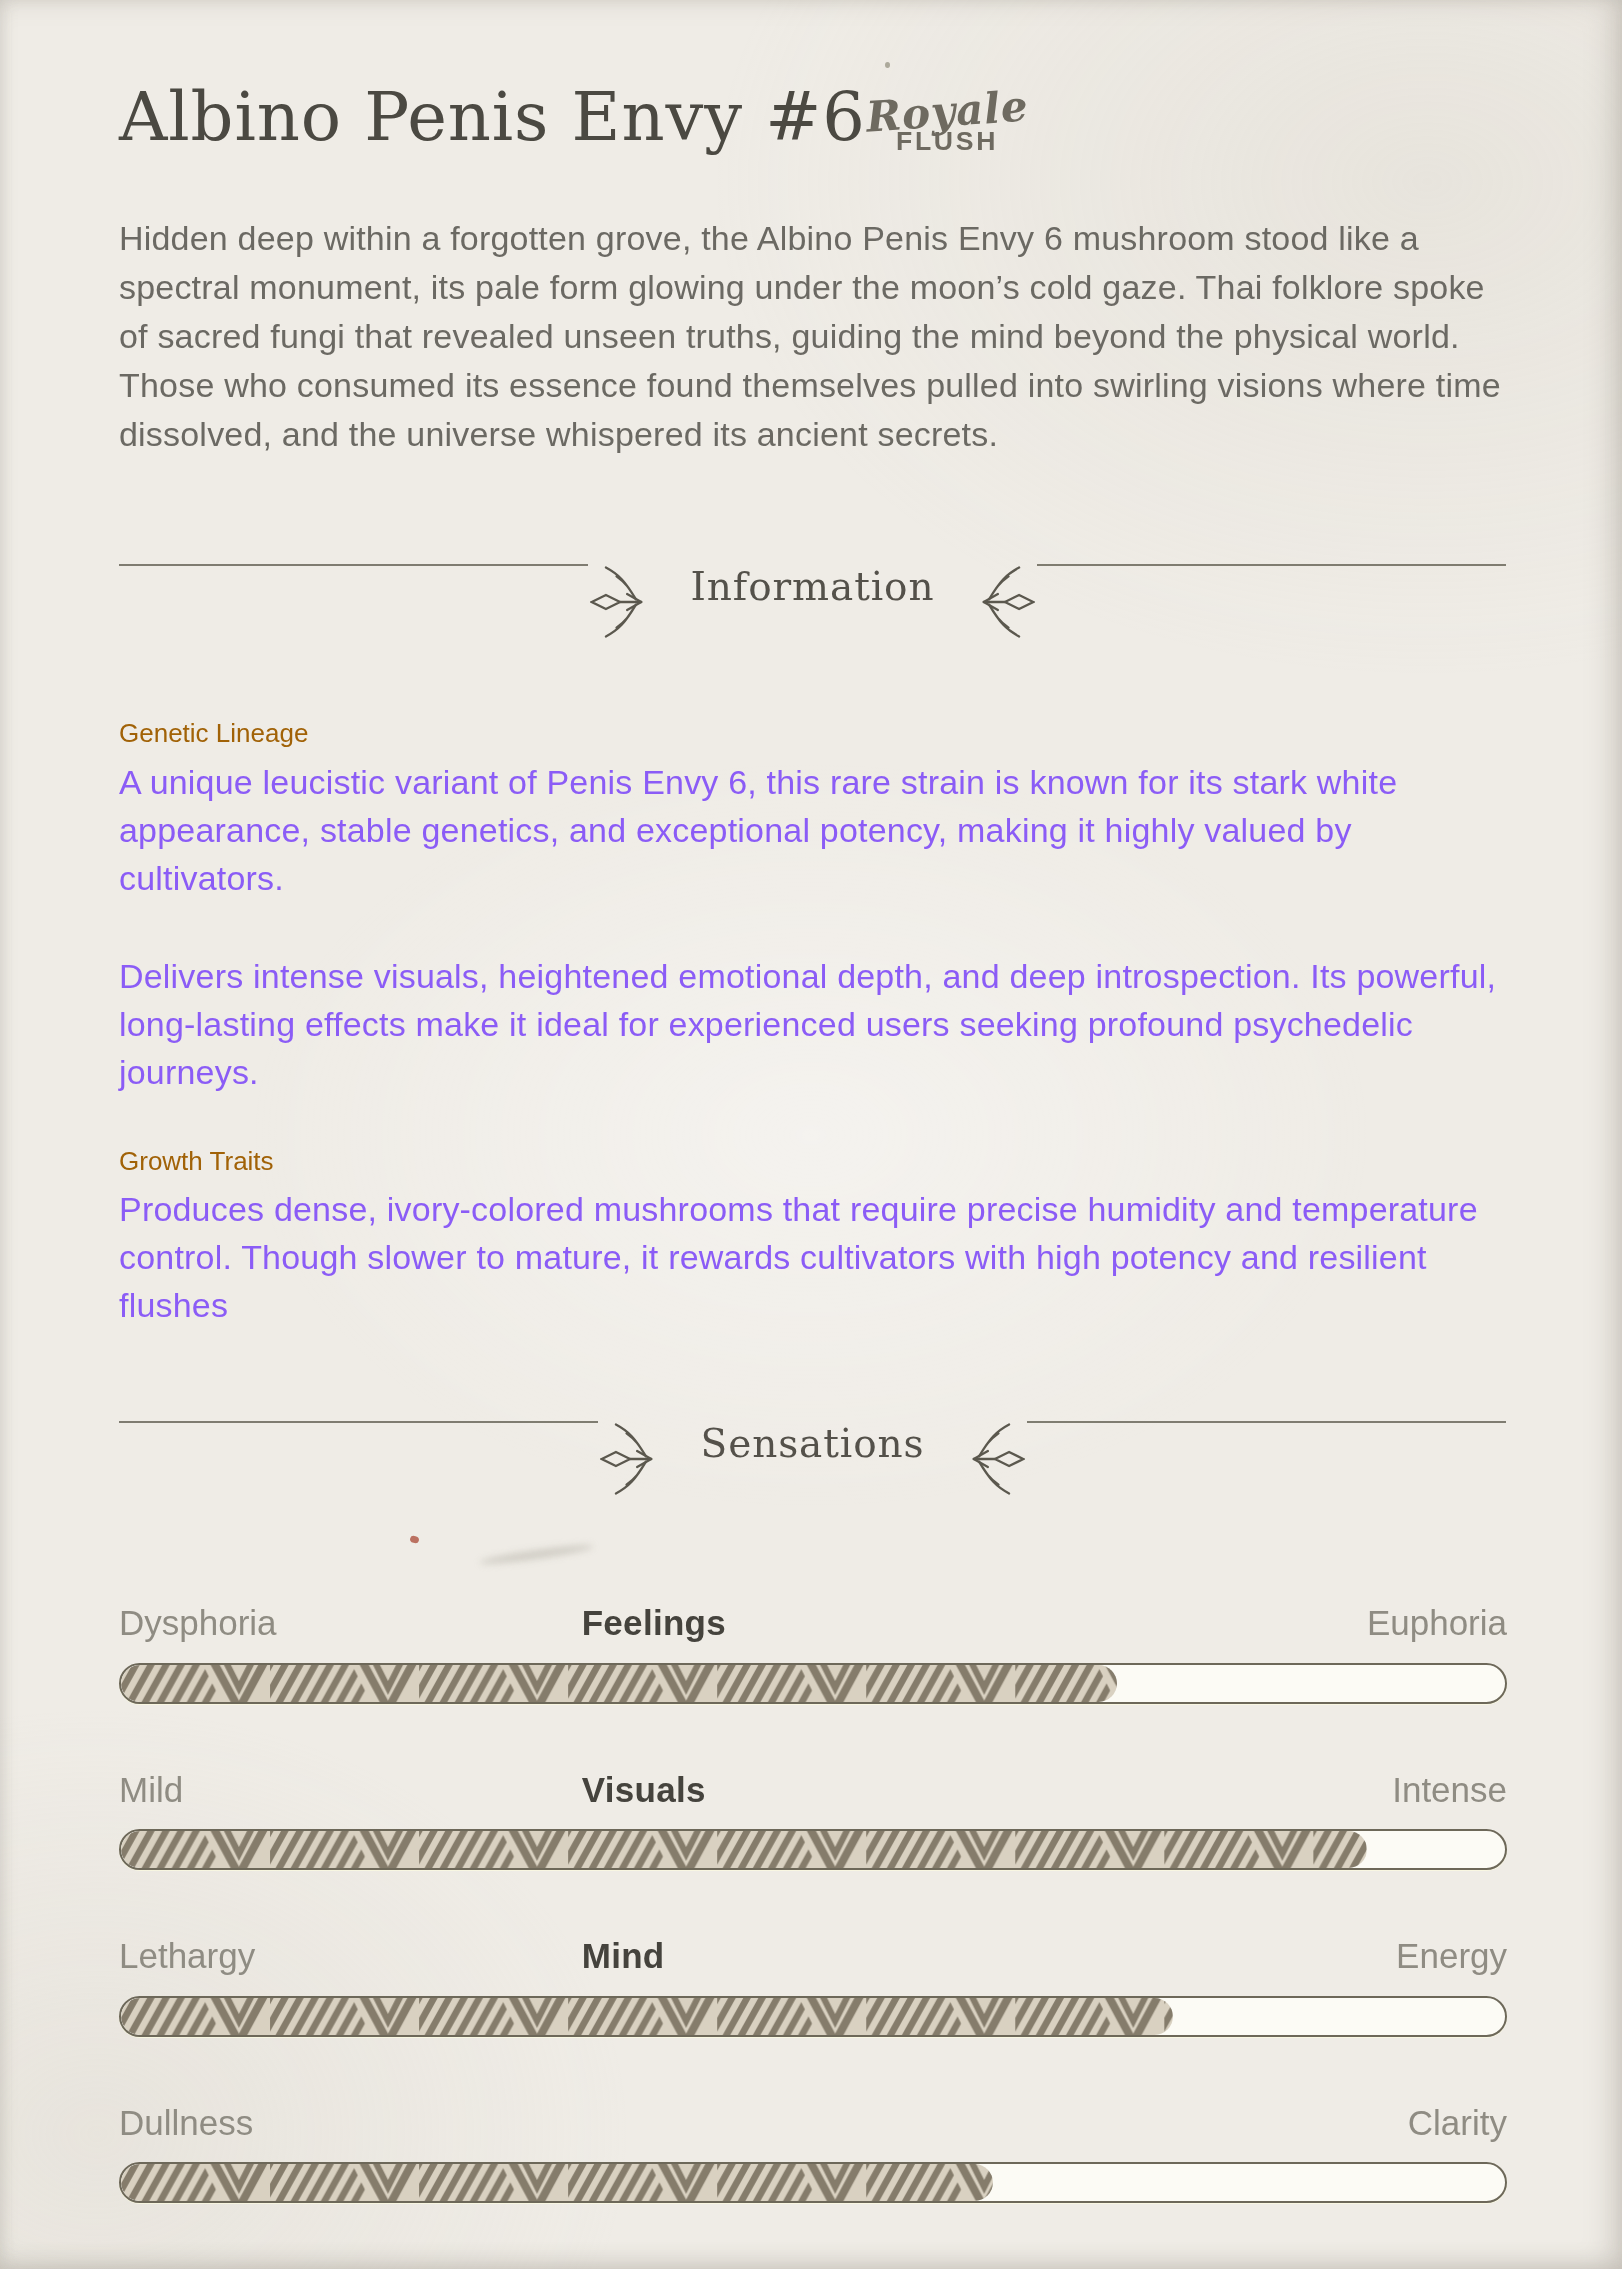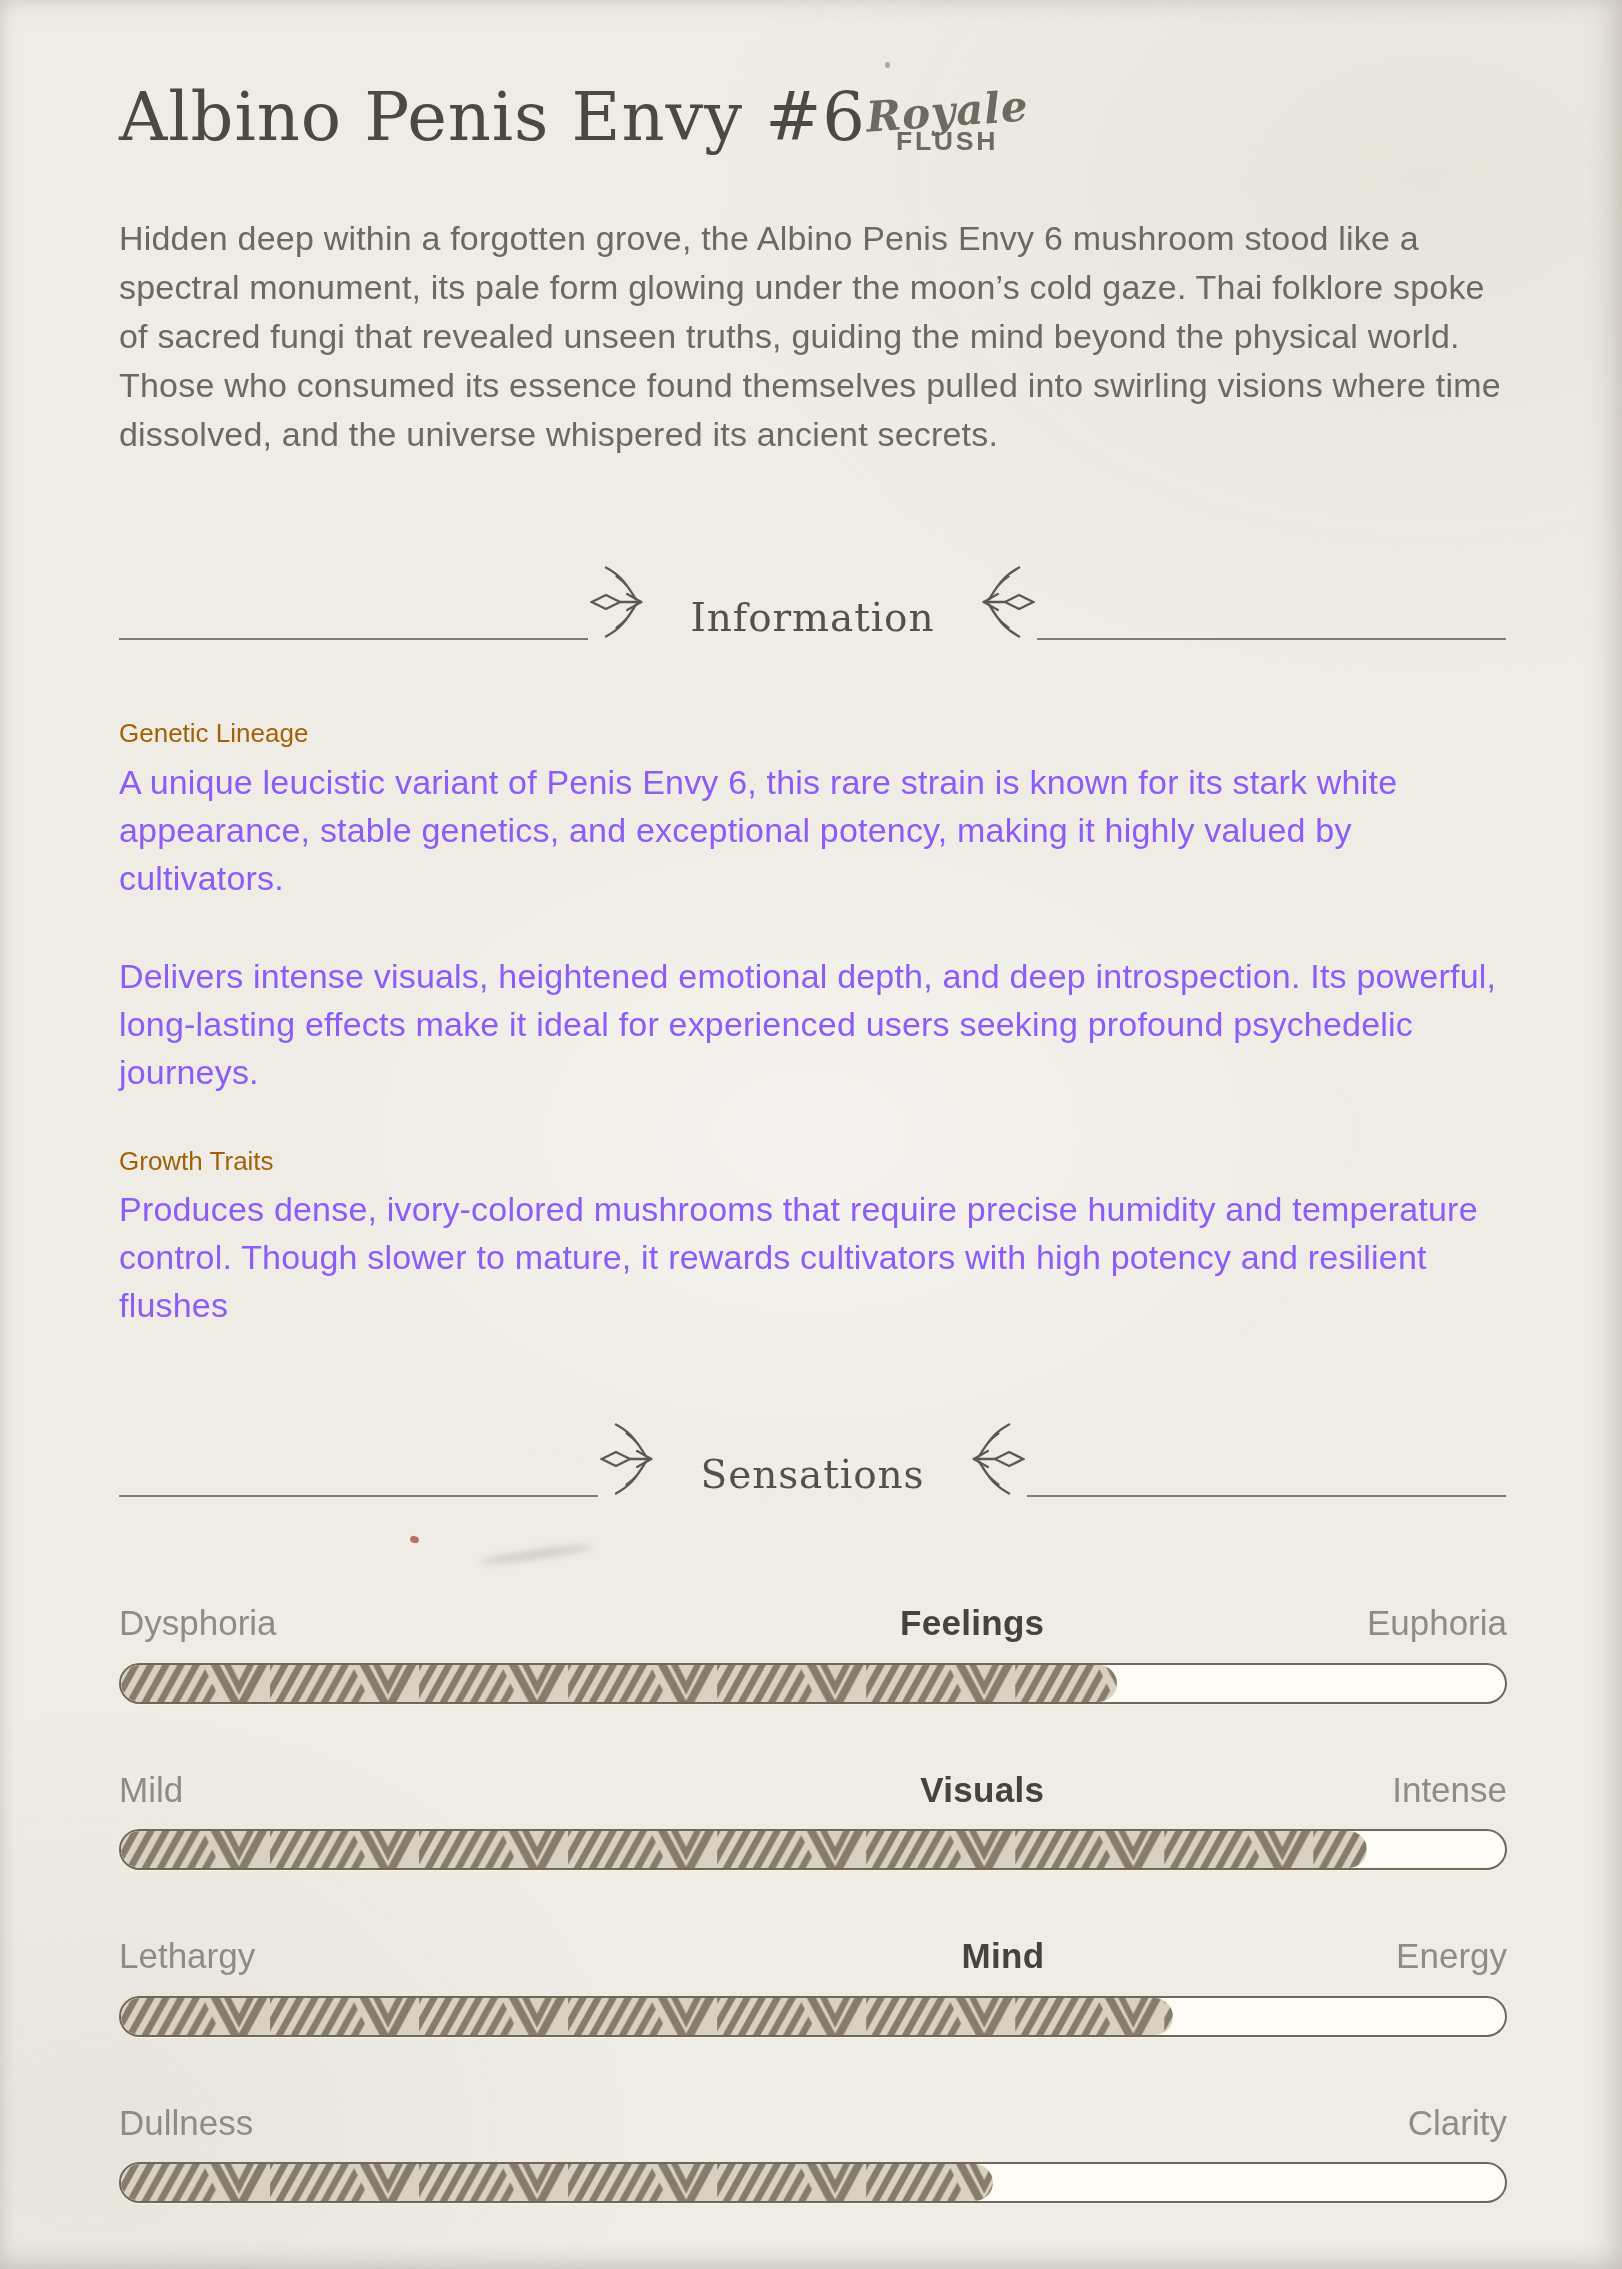--- a/index.html
+++ b/index.html
@@ -33,21 +33,21 @@
     letter-spacing:2.7px;margin-top:-10.6px;
   }
 
   
   .intro{
     margin:57px 0 0 0;width:1392px;
     font-size:34px;line-height:49px;color:#6b6963;letter-spacing:0.2px;
   }
 
   
-  .divider{display:flex;align-items:flex-end;margin:105px 0 78px 0;}
+  .divider{display:flex;align-items:flex-start;margin:105px 0 78px 0;}
   .divider.second{margin:92px 0 106px 0;}
   .div-line{flex:1;border-top:2.1px solid #6b685c;opacity:.85;}
   .div-text{
     font-family:"DejaVu Serif", serif;font-size:39px;color:#54514a;
     margin:0 23px;letter-spacing:0.9px;white-space:nowrap;
   }
   .ornament{flex:0 0 auto;margin:0 1.8px;}
   .ornament.flip{transform:scaleX(-1);}
 
   
@@ -55,21 +55,21 @@
   .sec-heading{font-size:26px;font-weight:500;color:#a16207;margin:0 0 8.9px 0;}
   .sec-body{font-size:34px;line-height:48px;color:#8b5cf6;margin:0;letter-spacing:0.2px;}
 
   
   .sense-row{margin-bottom:66px;width:1388px;}
   .sense-labels{display:flex;justify-content:space-between;align-items:baseline;margin-bottom:19.5px;}
   .sense-side{font-size:35px;color:#8f8c83;}
   .sense-side.right{text-align:right;}
   .sense-center{font-size:35px;font-weight:700;color:#45433d;letter-spacing:0.3px;}
   .sense-labels > div{flex:1;}
-  .sense-labels .sense-center{text-align:right;}
+  .sense-labels .sense-center{text-align:left;}
   .bar{
     position:relative;height:37px;border:2.7px solid #6d6859;border-radius:23px;
     background:#fcfbf5;overflow:hidden;
     box-shadow:0 0.9px 0 rgba(255,255,224,.6);
   }
   .fill{position:absolute;left:0;top:0;height:100%;border-radius:21px;overflow:hidden;}
   .fillsvg{position:absolute;left:0;top:0;width:100%;height:100%;display:block;}
 
   
   .speck{position:absolute;border-radius:50%;}

